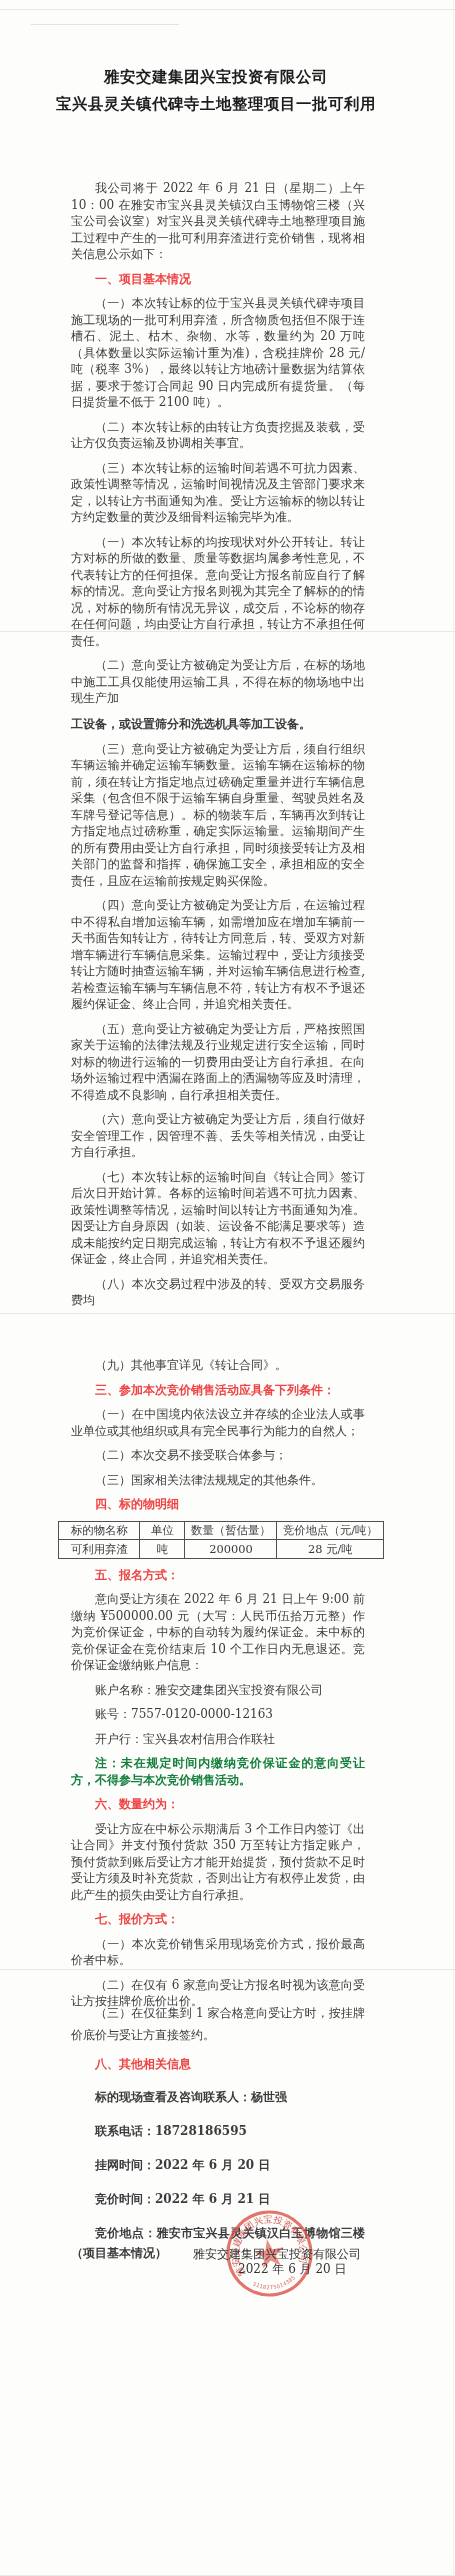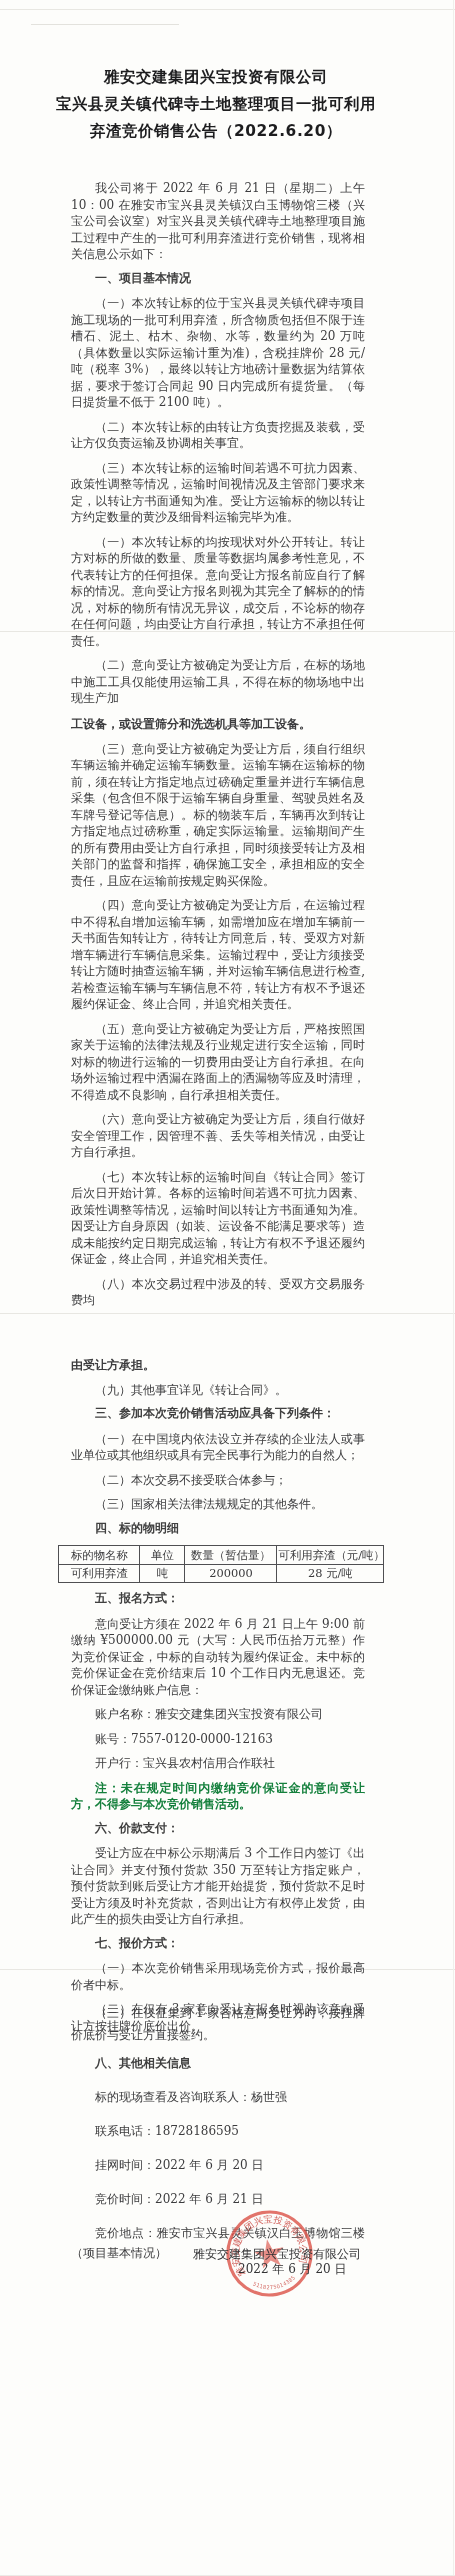--- a/index.html
+++ b/index.html
@@ -28,32 +28,32 @@
 
   .page {
     position: absolute; left: 63px; width: 310px;
     color: #3c3c3e;
     font-size: 12px; line-height: 16.5px;
     text-align: justify;
   }
   .page p { margin: 8px; text-indent: 2em; }
   .page p.cont { text-indent: 0; font-weight: bold; }
   .page .heading {
-    font-family: Liberation Mono, monospace;
+    font-family: Liberation Sans, sans-serif;
     font-weight: 700;
-    color: #404040;
+    color: #ef4444;
     text-indent: 2em;
   }
   .page p.bold-note { font-weight: 700; color: #15803d; }
 
   .page-1 { top: 172px; }
   .page-2 { top: 708px; }
   .page-3 { top: 1349px; }
   .page-4 { top: 1995px; line-height: 21.6px; height: 330px; }
-  .page-4 .info-block p { line-height: 26px; }
+  .page-4 .info-block p { line-height: 26px; font-weight: bold; }
   .page-4 .info-block p.wrapline { line-height: 19.4px; padding-top: 4.6px; }
 
   table.subject-table {
     border-collapse: collapse;
     width: 325px;
     margin-left: -4.6px;
     table-layout: fixed;
     font-size: 11.4px;
     color: #3a3a3c;
     padding-left: 20px;
@@ -89,21 +89,20 @@
 <div class="scan-smudge"></div>
 <div class="scan-line" style="top:631px;"></div>
 <div class="scan-line" style="top:1313px;"></div>
 <div class="scan-line" style="top:1969px;"></div>
 <div class="scan-edge-right"></div>
 <div class="scan-bottom"></div>
 
 <div class="title-block">
   <div>雅安交建集团兴宝投资有限公司</div>
   <div>宝兴县灵关镇代碑寺土地整理项目一批可利用</div>
-  <div>弃渣竞价销售公告（2022.6.20）</div>
 </div>
 
 <div class="page page-1">
   <p>我公司将于 2022 年 6 月 21 日（星期二）上午 10：00 在雅安市宝兴县灵关镇汉白玉博物馆三楼（兴宝公司会议室）对宝兴县灵关镇代碑寺土地整理项目施工过程中产生的一批可利用弃渣进行竞价销售，现将相关信息公示如下：</p>
   <p class="heading">一、项目基本情况</p>
   <p>（一）本次转让标的位于宝兴县灵关镇代碑寺项目施工现场的一批可利用弃渣，所含物质包括但不限于连槽石、泥土、枯木、杂物、水等，数量约为 20 万吨（具体数量以实际运输计重为准)，含税挂牌价 28 元/吨（税率 3%），最终以转让方地磅计量数据为结算依据，要求于签订合同起 90 日内完成所有提货量。（每日提货量不低于 2100 吨）。</p>
   <p>（二）本次转让标的由转让方负责挖掘及装载，受让方仅负责运输及协调相关事宜。</p>
   <p>（三）本次转让标的运输时间若遇不可抗力因素、政策性调整等情况，运输时间视情况及主管部门要求来定，以转让方书面通知为准。受让方运输标的物以转让方约定数量的黄沙及细骨料运输完毕为准。</p>
   <p>（一）本次转让标的均按现状对外公开转让。转让方对标的所做的数量、质量等数据均属参考性意见，不代表转让方的任何担保。意向受让方报名前应自行了解标的情况。意向受让方报名则视为其完全了解标的的情况，对标的物所有情况无异议，成交后，不论标的物存在任何问题，均由受让方自行承担，转让方不承担任何责任。</p>
   <p>（二）意向受让方被确定为受让方后，在标的场地中施工工具仅能使用运输工具，不得在标的物场地中出现生产加</p>
@@ -113,62 +112,61 @@
   <p class="cont">工设备，或设置筛分和洗选机具等加工设备。</p>
   <p>（三）意向受让方被确定为受让方后，须自行组织车辆运输并确定运输车辆数量。运输车辆在运输标的物前，须在转让方指定地点过磅确定重量并进行车辆信息采集（包含但不限于运输车辆自身重量、驾驶员姓名及车牌号登记等信息）。标的物装车后，车辆再次到转让方指定地点过磅称重，确定实际运输量。运输期间产生的所有费用由受让方自行承担，同时须接受转让方及相关部门的监督和指挥，确保施工安全，承担相应的安全责任，且应在运输前按规定购买保险。</p>
   <p>（四）意向受让方被确定为受让方后，在运输过程中不得私自增加运输车辆，如需增加应在增加车辆前一天书面告知转让方，待转让方同意后，转、受双方对新增车辆进行车辆信息采集。运输过程中，受让方须接受转让方随时抽查运输车辆，并对运输车辆信息进行检查,若检查运输车辆与车辆信息不符，转让方有权不予退还履约保证金、终止合同，并追究相关责任。</p>
   <p>（五）意向受让方被确定为受让方后，严格按照国家关于运输的法律法规及行业规定进行安全运输，同时对标的物进行运输的一切费用由受让方自行承担。在向场外运输过程中洒漏在路面上的洒漏物等应及时清理，不得造成不良影响，自行承担相关责任。</p>
   <p>（六）意向受让方被确定为受让方后，须自行做好安全管理工作，因管理不善、丢失等相关情况，由受让方自行承担。</p>
   <p>（七）本次转让标的运输时间自《转让合同》签订后次日开始计算。各标的运输时间若遇不可抗力因素、政策性调整等情况，运输时间以转让方书面通知为准。因受让方自身原因（如装、运设备不能满足要求等）造成未能按约定日期完成运输，转让方有权不予退还履约保证金，终止合同，并追究相关责任。</p>
   <p>（八）本次交易过程中涉及的转、受双方交易服务费均</p>
 </div>
 
 <div class="page page-3">
-  <p class="cont">由受让方承担。</p>
   <p>（九）其他事宜详见《转让合同》。</p>
   <p class="heading">三、参加本次竞价销售活动应具备下列条件：</p>
   <p>（一）在中国境内依法设立并存续的企业法人或事业单位或其他组织或具有完全民事行为能力的自然人；</p>
   <p>（二）本次交易不接受联合体参与；</p>
   <p>（三）国家相关法律法规规定的其他条件。</p>
   <p class="heading">四、标的物明细</p>
 
   <table class="subject-table">
     <colgroup>
       <col style="width:81px">
         <col style="width:45px">
         <col style="width:92px">
         <col style="width:107px">
     </colgroup>
     <tbody>
         <tr>
       <th>标的物名称</th>
       <th>单位</th>
       <th>数量（暂估量）</th>
-      <th>可利用弃渣（元/吨）</th>
+      <th>竞价地点（元/吨）</th>
     </tr>
     <tr>
       <td>可利用弃渣</td>
       <td>吨</td>
       <td>200000</td>
       <td>28 元/吨</td>
     </tr>
   </tbody>
     </table>
 
   <p class="heading">五、报名方式：</p>
   <p>意向受让方须在 2022 年 6 月 21 日上午 9:00 前缴纳 ¥500000.00 元（大写：人民币伍拾万元整）作为竞价保证金，中标的自动转为履约保证金。未中标的竞价保证金在竞价结束后 10 个工作日内无息退还。竞价保证金缴纳账户信息：</p>
   <p>账户名称：雅安交建集团兴宝投资有限公司</p>
   <p>账号：7557-0120-0000-12163</p>
   <p>开户行：宝兴县农村信用合作联社</p>
   <p class="bold-note">注：未在规定时间内缴纳竞价保证金的意向受让方，不得参与本次竞价销售活动。</p>
-  <p class="heading">六、价款支付：</p>
+  <p class="heading">六、数量约为：</p>
   <p>受让方应在中标公示期满后 3 个工作日内签订《出让合同》并支付预付货款 350 万至转让方指定账户，预付货款到账后受让方才能开始提货，预付货款不足时受让方须及时补充货款，否则出让方有权停止发货，由此产生的损失由受让方自行承担。</p>
   <p class="heading">七、报价方式：</p>
   <p>（一）本次竞价销售采用现场竞价方式，报价最高价者中标。</p>
-  <p>（二）在仅有 3 家意向受让方报名时视为该意向受让方按挂牌价底价出价。</p>
+  <p>（二）在仅有 6 家意向受让方报名时视为该意向受让方按挂牌价底价出价。</p>
 </div>
 
 <div class="page page-4">
   <p>（三）在仅征集到 1 家合格意向受让方时，按挂牌价底价与受让方直接签约。</p>
   <p class="heading">八、其他相关信息</p>
   <div class="info-block">
     <p>标的现场查看及咨询联系人：杨世强</p>
     <p>联系电话：18728186595</p>
     <p>挂网时间：2022 年 6 月 20 日</p>
     <p>竞价时间：2022 年 6 月 21 日</p>

